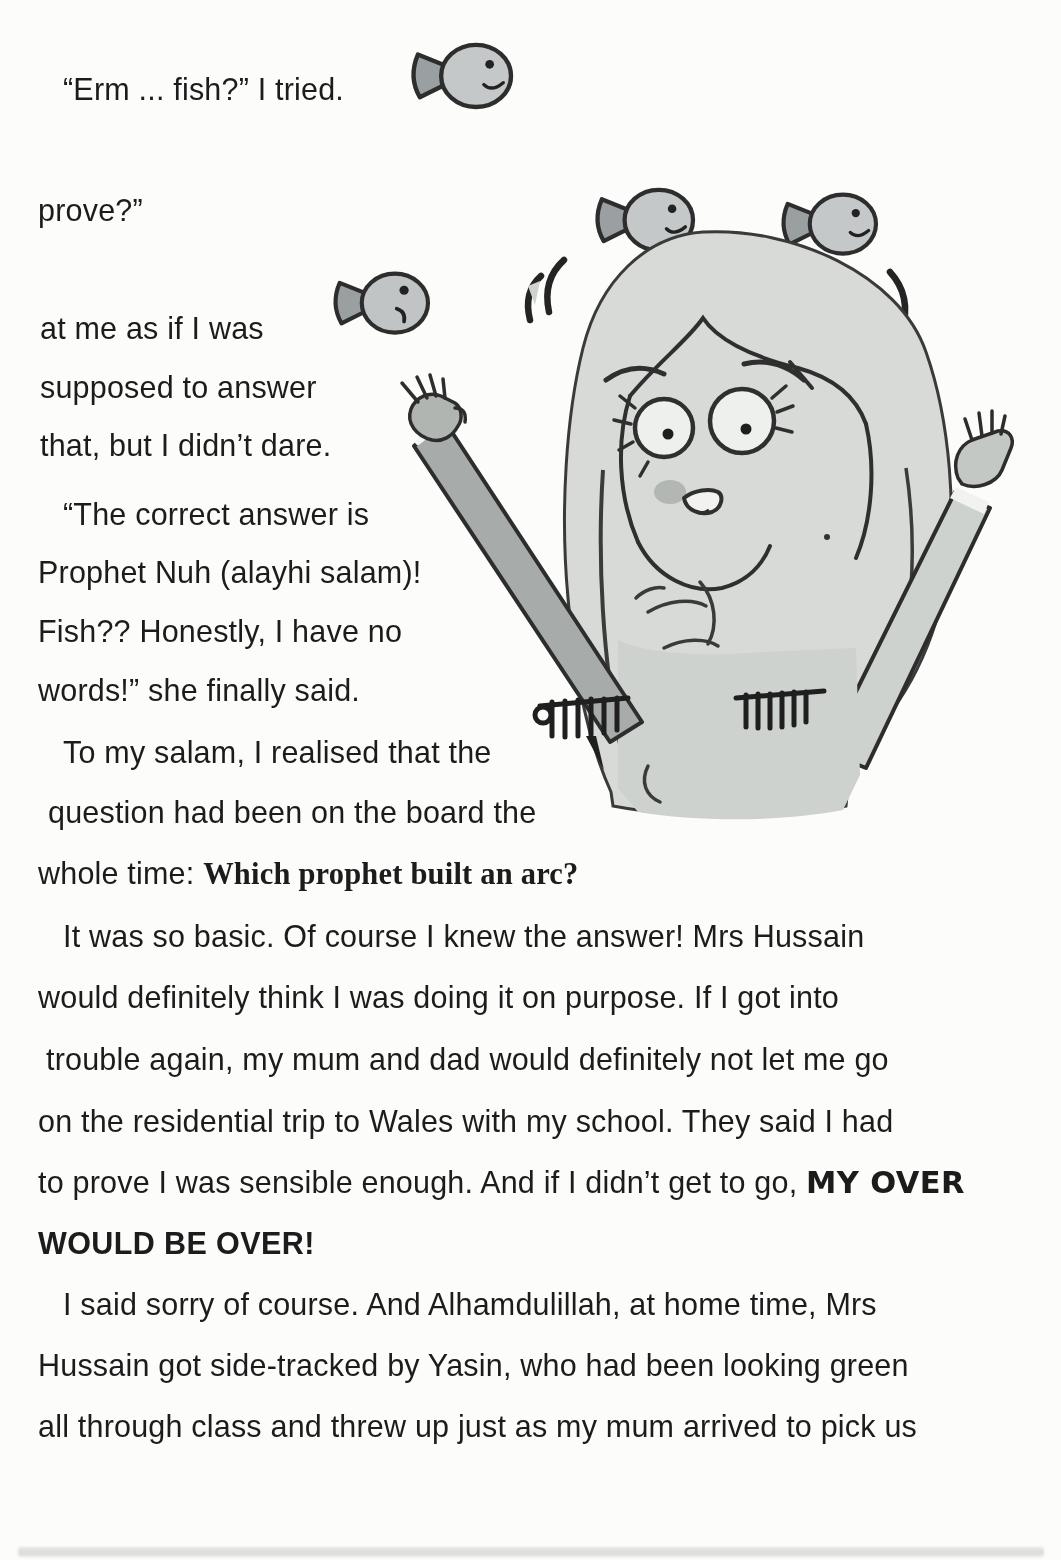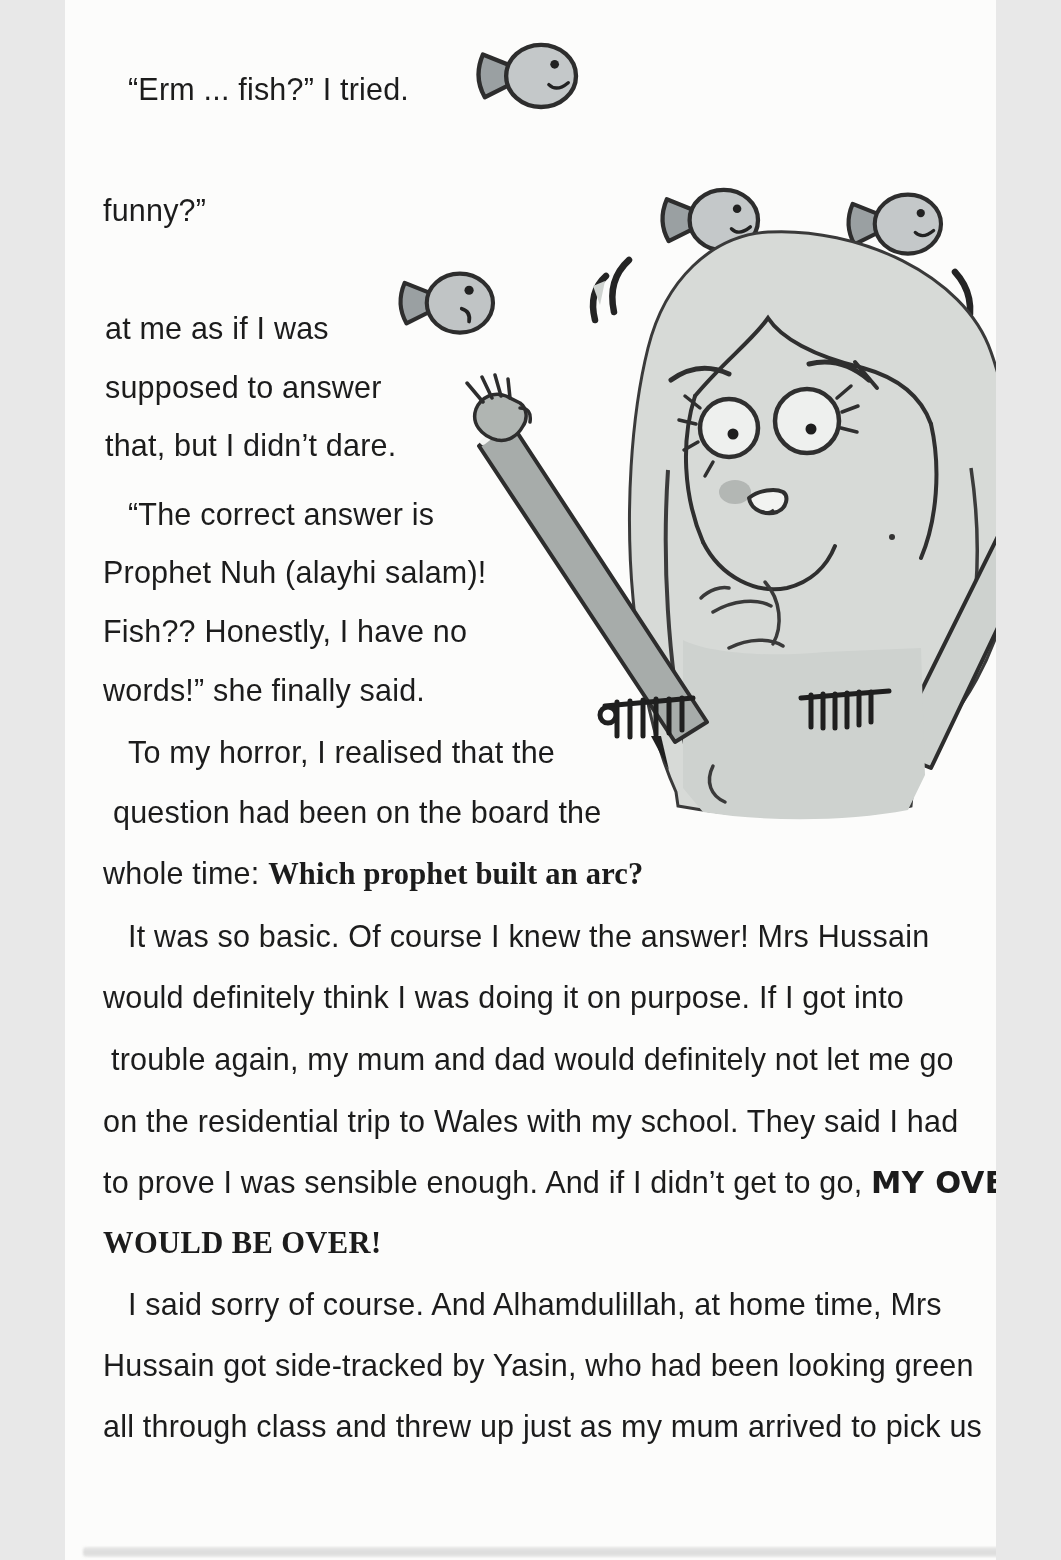--- a/index.html
+++ b/index.html
@@ -1,18 +1,18 @@
 <!DOCTYPE html>
 <html><head>
 <meta charset="utf-8">
 <style>
   html,body{margin:0;padding:0;background:#e8e8e8;}
   .page{
     position:relative;
-    width:931px;height:1560px;
+    width:1061px;height:1560px;
     margin:0 auto;
     background:#fcfcfb;
     overflow:hidden;
     font-family:"Liberation Sans", sans-serif;
     color:#1c1c1c;
   }
   .line{
     position:absolute;
     font-size:30.5px;
     line-height:1;
@@ -20,21 +20,21 @@
     letter-spacing:0.2px;
     color:#1c1c1c;
   }
   .line .b{font-weight:700;font-family:Liberation Serif, serif;}
   .line .heavy{
     font-family:"DejaVu Sans", sans-serif;
     font-weight:900;
     letter-spacing:0.4px;
   }
   .line.heavyline{
-    font-family:Liberation Serif, serif;
+    font-family:Liberation Sans, sans-serif;
     font-weight:900;
     letter-spacing:0.4px;
   }
   svg.illustration{
     position:absolute;left:0;top:0;width:1061px;height:1560px;
     pointer-events:none;
   }
   .next-page-hint{
     position:absolute;
     left:18px;top:1547px;width:1026px;height:10px;
@@ -42,29 +42,29 @@
     opacity:.55;border-radius:3px;
     filter:blur(1px);
   }
 </style>
 </head>
 <body>
 
 <div class="page">
 
   <div class="line" style="top:74px;left:63px">“Erm ... fish?” I tried.</div>
-  <div class="line" style="top:195px;left:38px">funny?”</div>
+  <div class="line" style="top:195px;left:38px">prove?”</div>
   <div class="line" style="top:313px;left:40px">at me as if I was</div>
   <div class="line" style="top:430px;left:40px">that, but I didn’t dare.</div>
   <div class="line" style="top:372px;left:40px">supposed to answer</div>
   <div class="line" style="top:499px;left:63px">“The correct answer is</div>
   <div class="line" style="top:557px;left:38px">Prophet Nuh (alayhi salam)!</div>
   <div class="line" style="top:616px;left:38px">Fish?? Honestly, I have no</div>
   <div class="line" style="top:675px;left:38px">words!” she finally said.</div>
-  <div class="line" style="top:737px;left:63px">To my horror, I realised that the</div>
+  <div class="line" style="top:737px;left:63px">To my salam, I realised that the</div>
   <div class="line" style="top:797px;left:48px">question had been on the board the</div>
   <div class="line" style="top:858px;left:38px"><span>whole time: </span><span class="b">Which prophet built an arc?</span></div>
   <div class="line" style="top:921px;left:63px">It was so basic. Of course I knew the answer! Mrs Hussain</div>
   <div class="line" style="top:982px;left:38px">would definitely think I was doing it on purpose. If I got into</div>
   <div class="line" style="top:1044px;left:46px">trouble again, my mum and dad would definitely not let me go</div>
   <div class="line" style="top:1106px;left:38px">on the residential trip to Wales with my school. They said I had</div>
   <div class="line" style="top:1167px;left:38px"><span>to prove I was sensible enough. And if I didn’t get to go, </span><span class="heavy">MY OVER</span></div>
   <div class="line heavyline" style="top:1228px;left:38px">WOULD BE OVER!</div>
   <div class="line" style="top:1289px;left:63px">I said sorry of course. And Alhamdulillah, at home time, Mrs</div>
   <div class="line" style="top:1350px;left:38px">Hussain got side-tracked by Yasin, who had been looking green</div>

